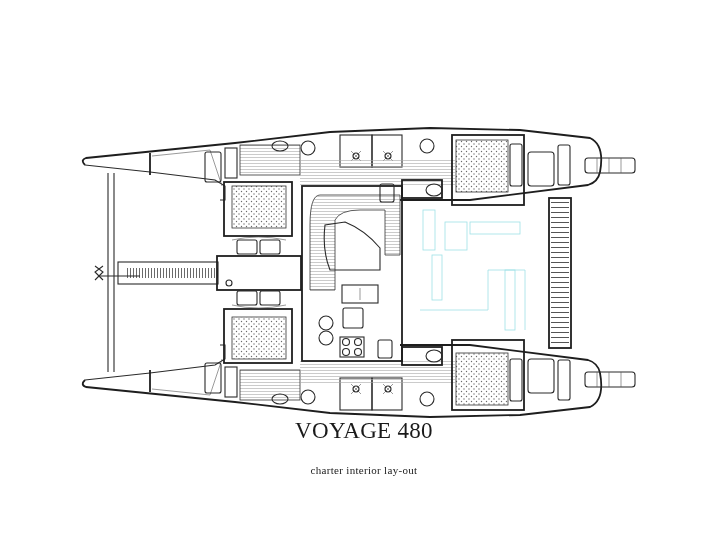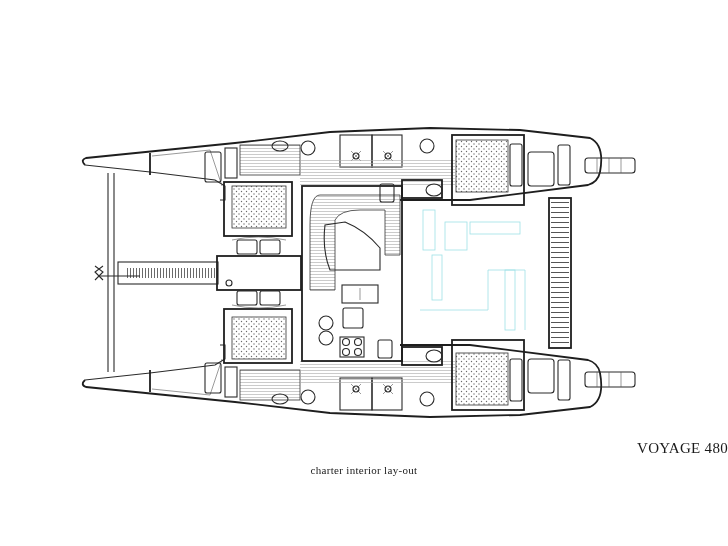--- a/index.html
+++ b/index.html
@@ -1,19 +1,19 @@
 <!DOCTYPE html>
 <html><head>
   <meta charset="utf-8">
   <style>
     html, body { margin: 0; padding: 0; background: #ffffff; }
     body { width: 728px; height: 546px; position: relative; overflow: hidden; font-family: "Liberation Serif", "DejaVu Serif", serif; }
     #plan { position: absolute; left: 0; top: 0; width: 728px; height: 546px; }
     .caption { position: absolute; left: 0; width: 728px; text-align: center; color: #1a1a1a; }
-    .title { top: 440px; font-size: 15px; letter-spacing: 0.3px; text-align: right; }
+    .title { top: 418px; font-size: 23px; letter-spacing: 0.3px; }
     .subtitle { top: 464px; font-size: 11px; letter-spacing: 0.3px; }
     svg .ln { stroke: #2a2a2a; fill: none; stroke-width: 1.1; }
     svg .thk { stroke: #1e1e1e; fill: none; stroke-width: 1.8; }
     svg .thin { stroke: #555; fill: none; stroke-width: 0.6; }
     svg .cy { stroke: #9fe0e6; fill: none; stroke-width: 0.8; }
   </style>
 </head>
 <body>
 
 <svg id="plan" viewBox="0 0 728 546" xmlns="http://www.w3.org/2000/svg">

